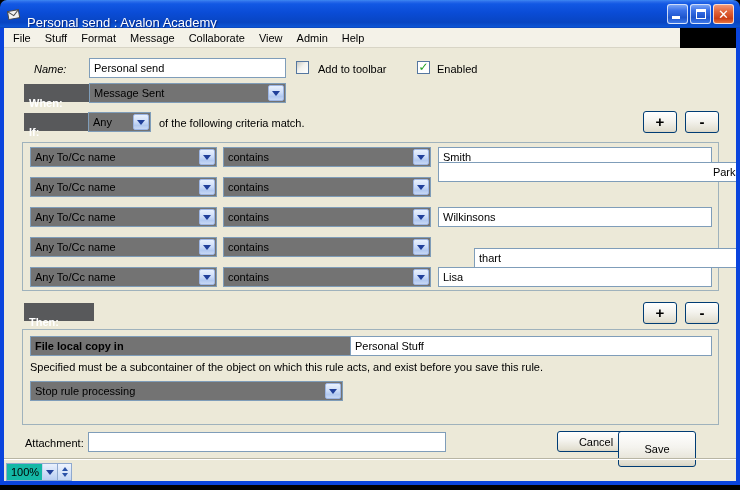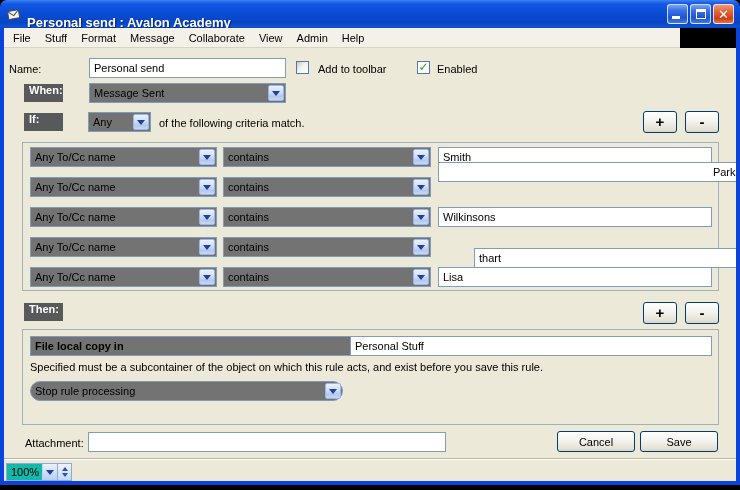--- a/index.html
+++ b/index.html
@@ -7,21 +7,21 @@
   body { font-family:"Liberation Sans","DejaVu Sans",sans-serif; font-size:11px; color:#000; }
   .screen { position:relative; width:740px; height:490px; background:#000; overflow:hidden; }
   .window { position:absolute; left:0; top:0; width:740px; height:485px; }
 
   
   .titlebar { position:absolute; left:0; top:0; width:740px; height:28px;
     border-radius:7px 7px 0 0;
     background:linear-gradient(180deg,#3d88f2 0%,#2a6cea 6%,#1258e4 14%,#0a4cd6 45%,#0845c2 80%,#0c54d4 95%,#0a44b8 100%);
     display:flex; align-items:center; padding:0 6px; }
   .title-icon { width:16px; height:16px; margin-right:5px; flex:0 0 auto; }
-  .title-text { color:#fff; font-weight:bold; font-size:13px; text-shadow:1px 1px 1px rgba(0,0,60,.55); flex:1;
+  .title-text { color:#fff; font-weight:normal; font-size:13px; text-shadow:1px 1px 1px rgba(0,0,60,.55); flex:1;
     white-space:nowrap; overflow:hidden;margin-top:16px; }
   .win-btn { width:21px; height:20px; border:1px solid rgba(255,255,255,.75); border-radius:3px; margin-left:2px;
     position:relative; background:linear-gradient(180deg,#7aa4f5 0%,#3a71e8 30%,#1e55cc 70%,#3f78e8 100%); cursor:pointer; }
   .win-btn.close { background:linear-gradient(180deg,#f09878 0%,#e2663c 35%,#cc3f16 75%,#e8743f 100%); }
   .glyph-min { position:absolute; left:4px; bottom:4px; width:8px; height:3px; background:#fff; }
   .glyph-max { position:absolute; left:5px; top:4px; width:10px; height:10px; border:1px solid #fff; border-top:3px solid #fff; }
   .glyph-close { position:absolute; left:0; top:0; width:100%; height:100%; color:#fff; font-weight:bold; font-size:13px;
     line-height:19px; text-align:center; }
 
   
@@ -29,22 +29,22 @@
     border-bottom:1px solid #d8d5c6; display:flex; align-items:center; padding-left:2px; }
   .menu-item { padding:2px 7px; cursor:default; }
 
   
   .client-bg { position:absolute; left:4px; top:48px; width:732px; height:433px; background:#ece9d8; }
   .b-left  { position:absolute; left:0; top:28px; width:4px; height:453px; background:#0a44dd; }
   .b-right { position:absolute; right:0; top:28px; width:4px; height:453px; background:#0a44dd; }
   .b-bottom{ position:absolute; left:0; top:481px; width:740px; height:4px; background:#0a44dd; }
 
   .lbl { position:absolute; white-space:nowrap; }
-  .section-label { position:absolute; width:39px; height:18px; background:#58595b; color:#fff; font-weight:bold;
-    padding:0 0 0 5px; }
+  .section-label { position:absolute; width:70px; height:18px; background:#58595b; color:#fff; font-weight:bold;
+    padding:13px 0 0 5px; }
 
   .xp-input { position:absolute; height:20px; border:1px solid #7f9db9; background:#fff; font-family:inherit;
     font-size:11px; padding:0 4px; color:#000; outline:none; }
 
   .xp-combo { position:absolute; height:20px; border:1px solid #7f9db9; background:#737373; display:flex;
     align-items:center; cursor:default; }
   .xp-combo .val { flex:1; padding:0 4px; white-space:nowrap; overflow:hidden; }
   .arrow-btn { width:16px; height:16px; margin-right:1px; flex:0 0 auto; border:1px solid #9cb5e4; border-radius:2px;
     background:linear-gradient(180deg,#e9f1fd 0%,#cfdef8 45%,#b2c9f0 75%,#c8d8f4 100%);
     display:flex; align-items:center; justify-content:center; }
@@ -109,21 +109,21 @@
       <span class="menu-item">Format</span>
       <span class="menu-item">Message</span>
       <span class="menu-item">Collaborate</span>
       <span class="menu-item">View</span>
       <span class="menu-item">Admin</span>
       <span class="menu-item">Help</span>
     </div>
 
     <div class="client-bg"></div>
 
-    <span class="lbl" style="left:9px; top:63px;">Name:</span>
+    <span class="lbl" style="left:34px; top:63px;font-style:italic;">Name:</span>
     <input class="xp-input" style="left: 89px; top: 58px; width: 197px;" value="Personal send">
     <span class="xp-check" style="left:296px; top:61px;"></span>
     <span class="lbl" style="left:318px; top:63px;">Add to toolbar</span>
     <span class="xp-check checked" style="left:417px; top:61px;">
         <span class="mark">✓</span>
       </span>
     <span class="lbl" style="left:437px; top:63px;">Enabled</span>
 
     <span class="section-label" style="left:24px; top:84px;">When:</span>
     <div class="xp-combo" style="left:89px; top:83px; width:197px;">
@@ -222,31 +222,31 @@
 
     <div class="group-box" style="left:22px; top:329px; width:697px; height:96px;"></div>
     <div class="xp-combo" style="left:30px; top:336px; width:377px;font-weight:bold;">
       <span class="val">File local copy in</span>
       <span class="arrow-btn">
           <span class="chev"></span>
         </span>
     </div>
     <input class="xp-input" style="left: 350px; top: 336px; width: 362px;" value="Personal Stuff">
     <span class="lbl" style="left:30px; top:361px;">Specified must be a subcontainer of the object on which this rule acts, and  exist before you save this rule.</span>
-    <div class="xp-combo" style="left:30px; top:381px; width:313px;border-radius:10px;">
+    <div class="xp-combo" style="left:30px; top:381px; width:313px;">
       <span class="val">Stop rule processing</span>
       <span class="arrow-btn">
           <span class="chev"></span>
         </span>
     </div>
 
     <span class="lbl" style="left:25px; top:437px;">Attachment:</span>
     <input class="xp-input" style="left: 88px; top: 432px; width: 358px;" value="">
     <button class="xp-btn" style="left:557px; top:431px; width:78px; height:21px;">Cancel</button>
-    <button class="xp-btn" style="left:640px; top:431px; width:78px; height:21px;">Save</button>
+    <button class="xp-btn" style="left:618px; top:431px; width:78px; height:36px;">Save</button>
 
     <div class="status-sep"></div>
     <div class="zoom-ctrl">
       <span class="zoom-val">100%</span>
       <span class="zoom-drop">
           <span class="chev"></span>
         </span>
       <span class="zoom-spin">
           <span class="tri-up"></span>
           <span class="tri-down"></span>

